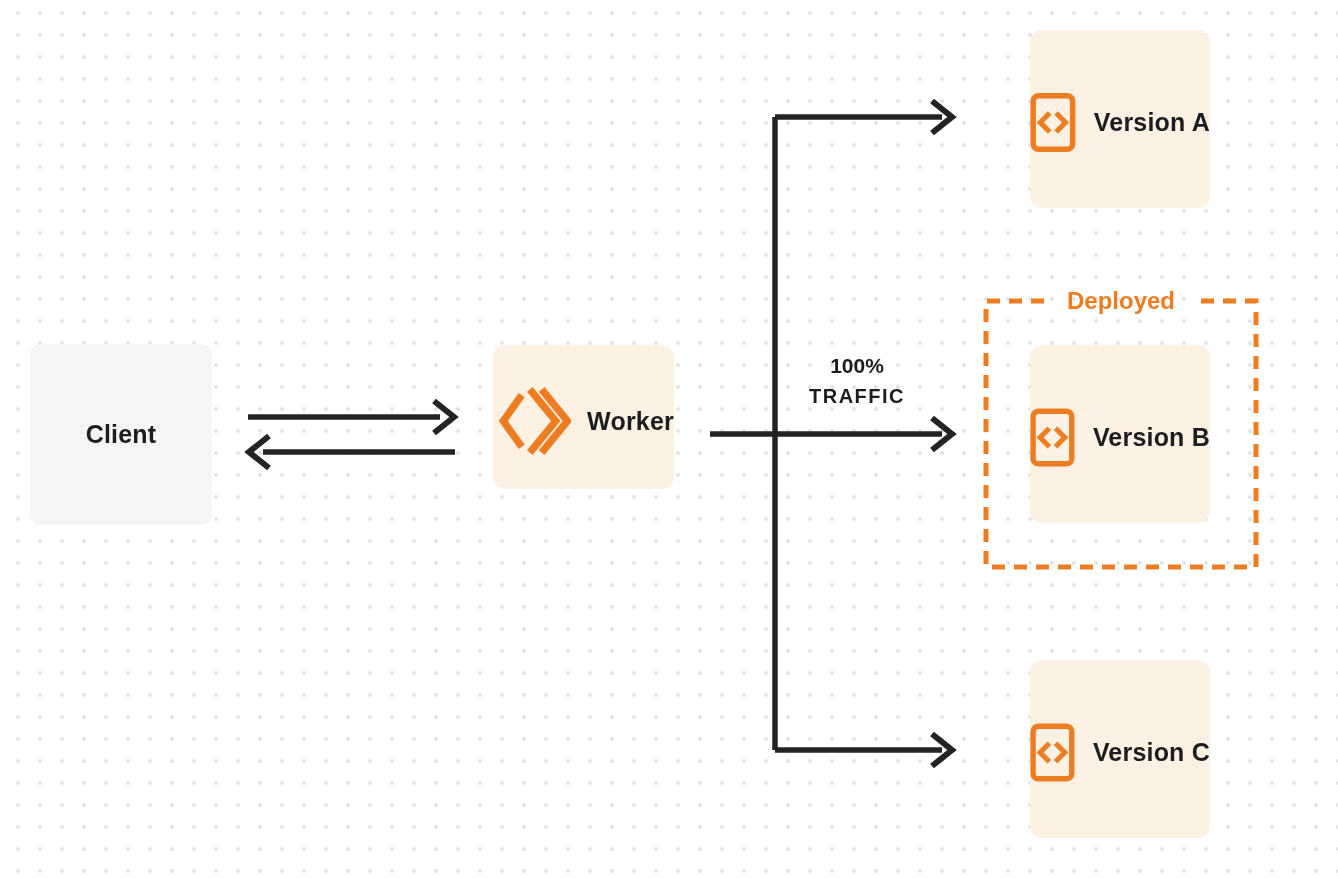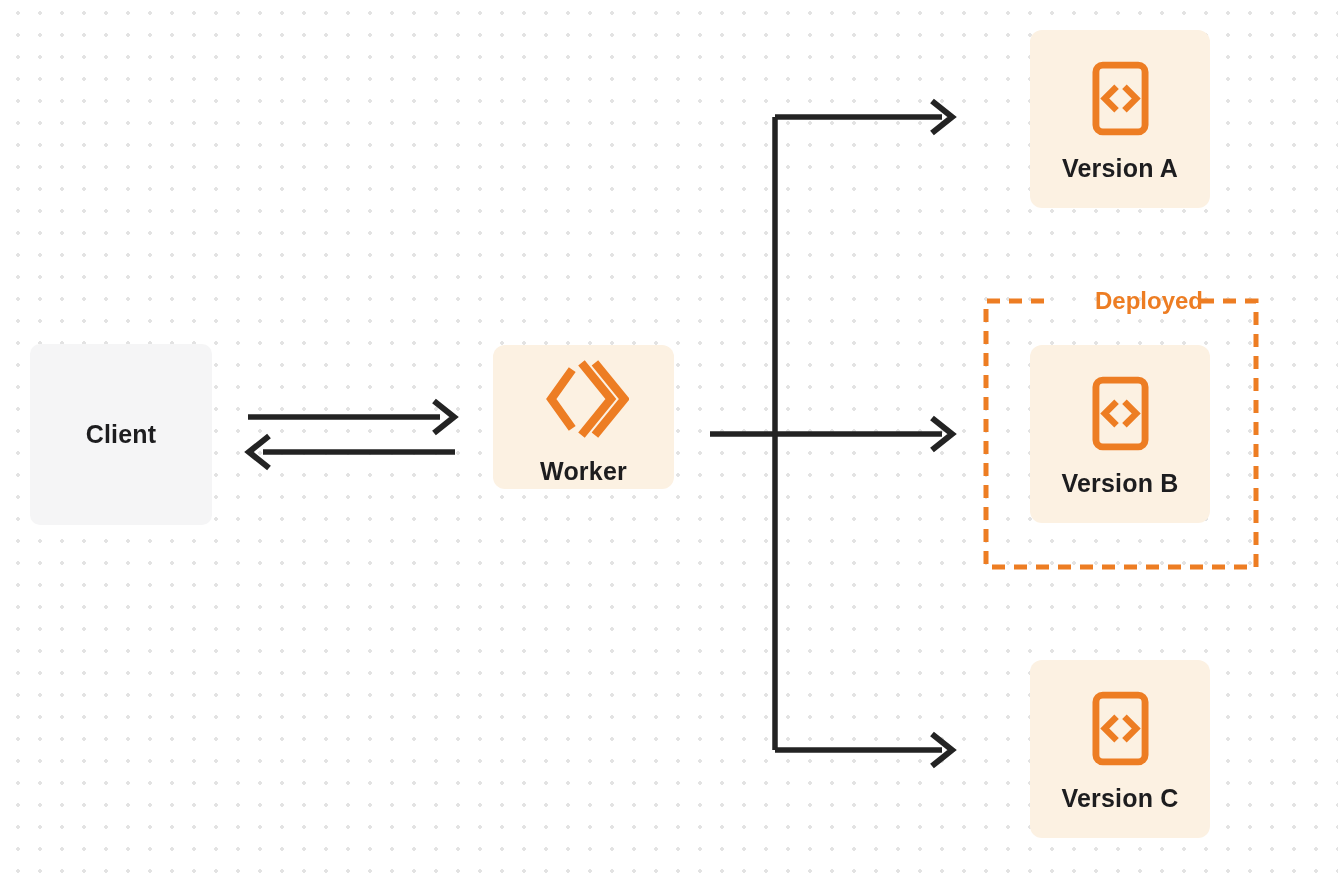--- a/index.html
+++ b/index.html
@@ -35,21 +35,20 @@
   }
 
   .arrow-line { stroke: var(--line); stroke-width: 5.5; fill: none; }
   .arrow-head { stroke: var(--line); stroke-width: 6; fill: none; stroke-linejoin: miter; }
   .dashed-rect { stroke: var(--orange); stroke-width: 5; fill: none; stroke-dasharray: 13 9; }
 
   .node {
     position: absolute;
     border-radius: 12px;
     display: flex;
-    flex-direction: column;
     align-items: center;
     justify-content: center;
   }
   .node-label {
     font-size: 25px;
     font-weight: 700;
     color: var(--text);
     letter-spacing: 0.2px;
     white-space: nowrap;
   }
@@ -83,21 +82,20 @@
   .icon-stroke { stroke: var(--orange); fill: none; }
 
   .deployed-label {
     position: absolute;
     left: 1121px; top: 301px;
     transform: translate(-50%, -50%);
     font-size: 24px;
     font-weight: 700;
     color: var(--orange);
     white-space: nowrap;
-    margin-left: 28px;
   }
 
   .traffic-label {
     position: absolute;
     left: 857px; top: 381px;
     transform: translate(-50%, -50%);
     display: flex;
     flex-direction: column;
     align-items: center;
     gap: 7px;
@@ -150,20 +148,24 @@
 
   <div class="node worker">
     <svg width="90" height="84" viewBox="0 0 106 100">
       <polyline class="icon-stroke" stroke-width="10" points="39,15 14,50 39,85"></polyline>
       <polyline class="icon-stroke" stroke-width="10" points="50,7 85,50 50,93"></polyline>
       <polyline class="icon-stroke" stroke-width="10" points="66,7 101,50 66,93"></polyline>
     </svg>
     <span class="node-label">Worker</span>
   </div>
 
+  <div class="traffic-label">
+    <span class="traffic-line1">100%</span>
+    <span class="traffic-line2">TRAFFIC</span>
+  </div>
 
   <div class="deployed-label">Deployed</div>
 
   <div class="node version version-a">
     <svg width="57" height="75" viewBox="0 0 58 76">
       <rect class="icon-stroke" stroke-width="7" x="4" y="4" width="50" height="68" rx="7"></rect>
       <polyline class="icon-stroke" stroke-width="6.5" points="25,26 13,38 25,50"></polyline>
       <polyline class="icon-stroke" stroke-width="6.5" points="33,26 45,38 33,50"></polyline>
     </svg>
     <span class="node-label">Version A</span>

